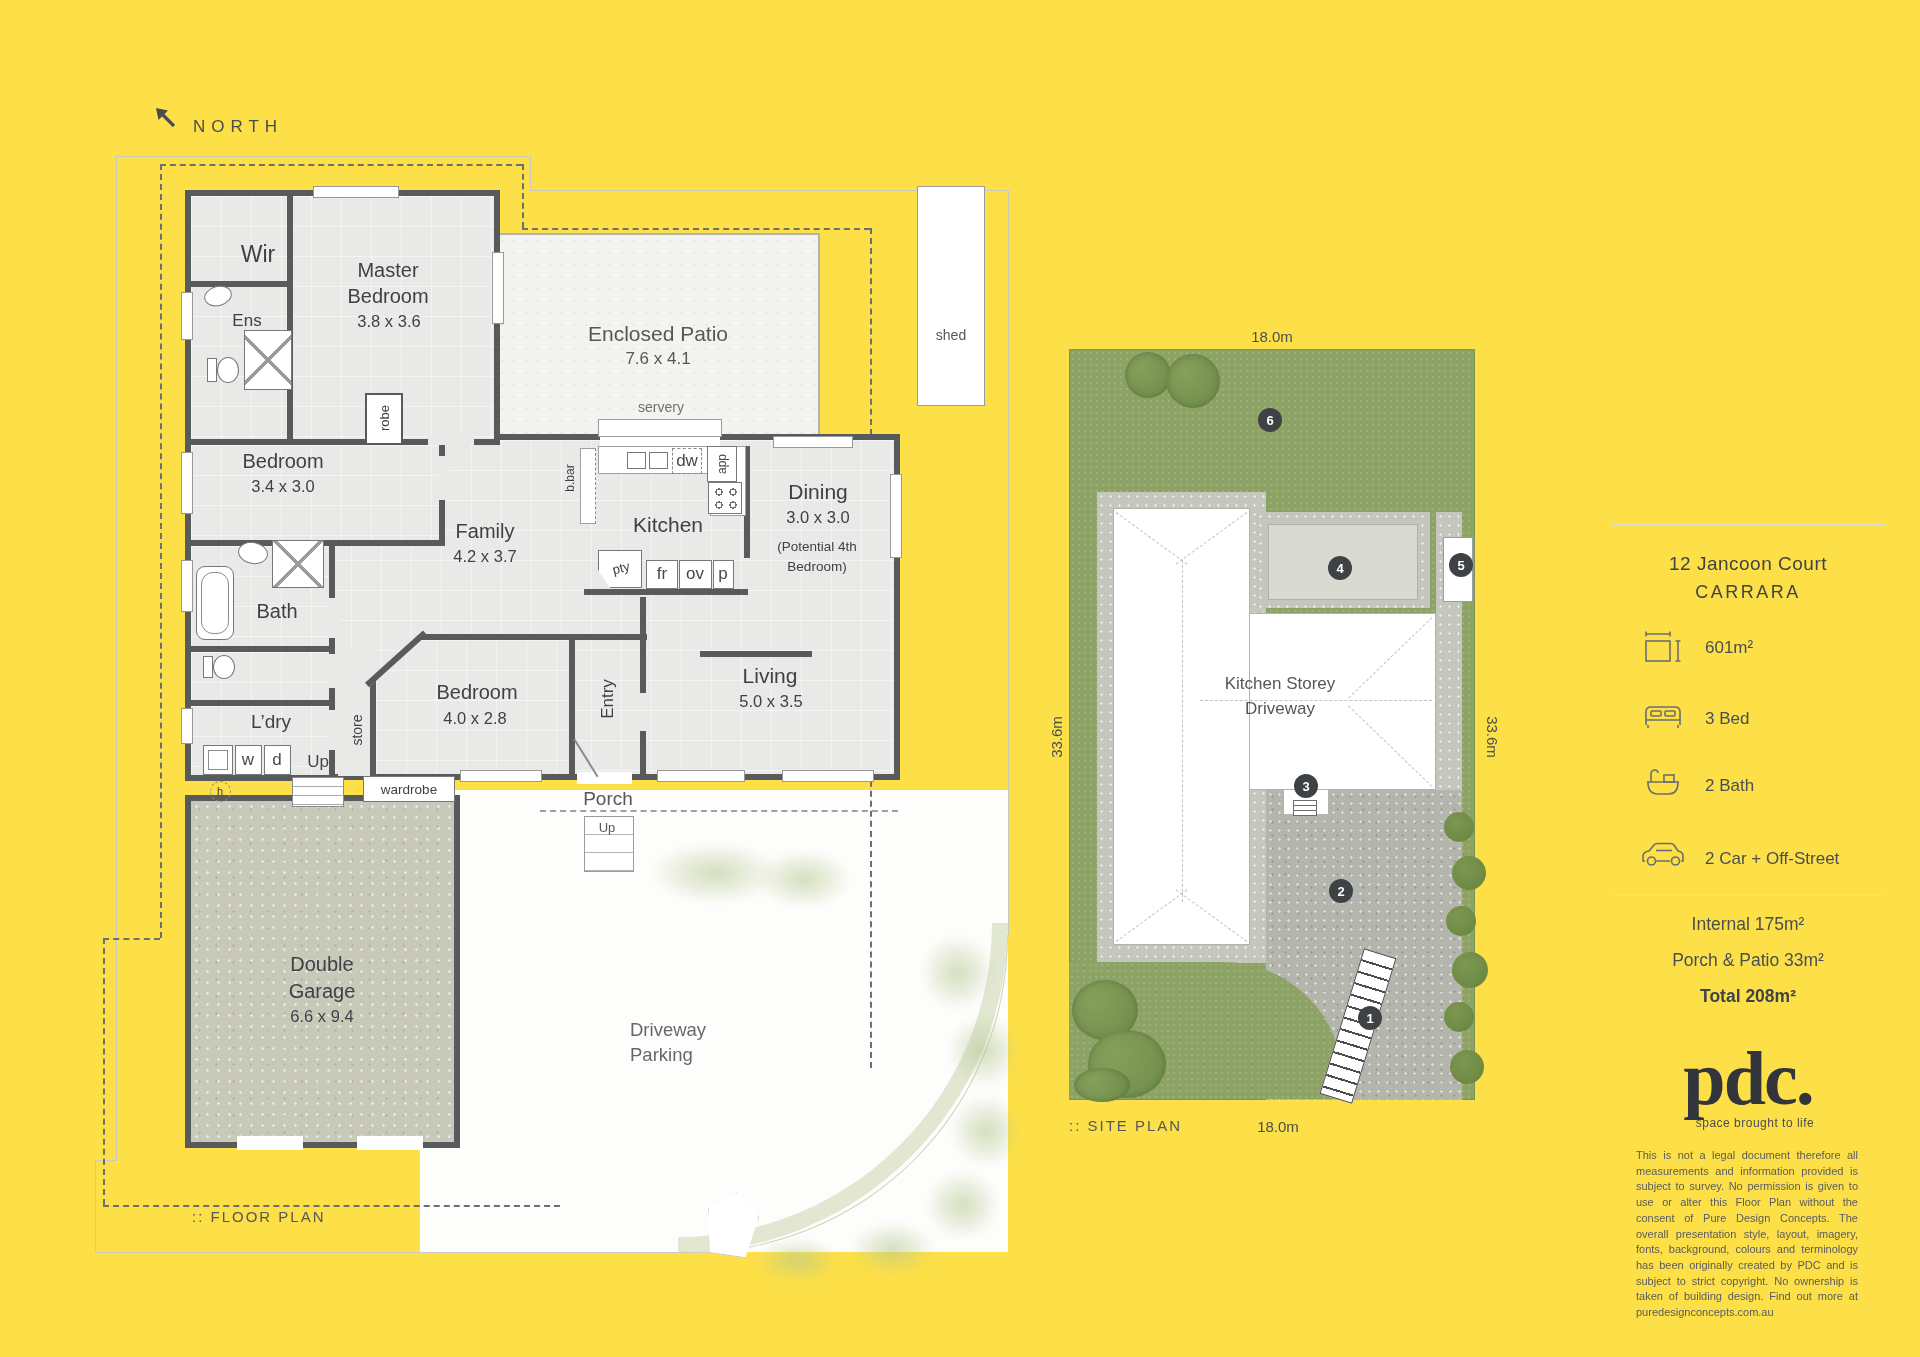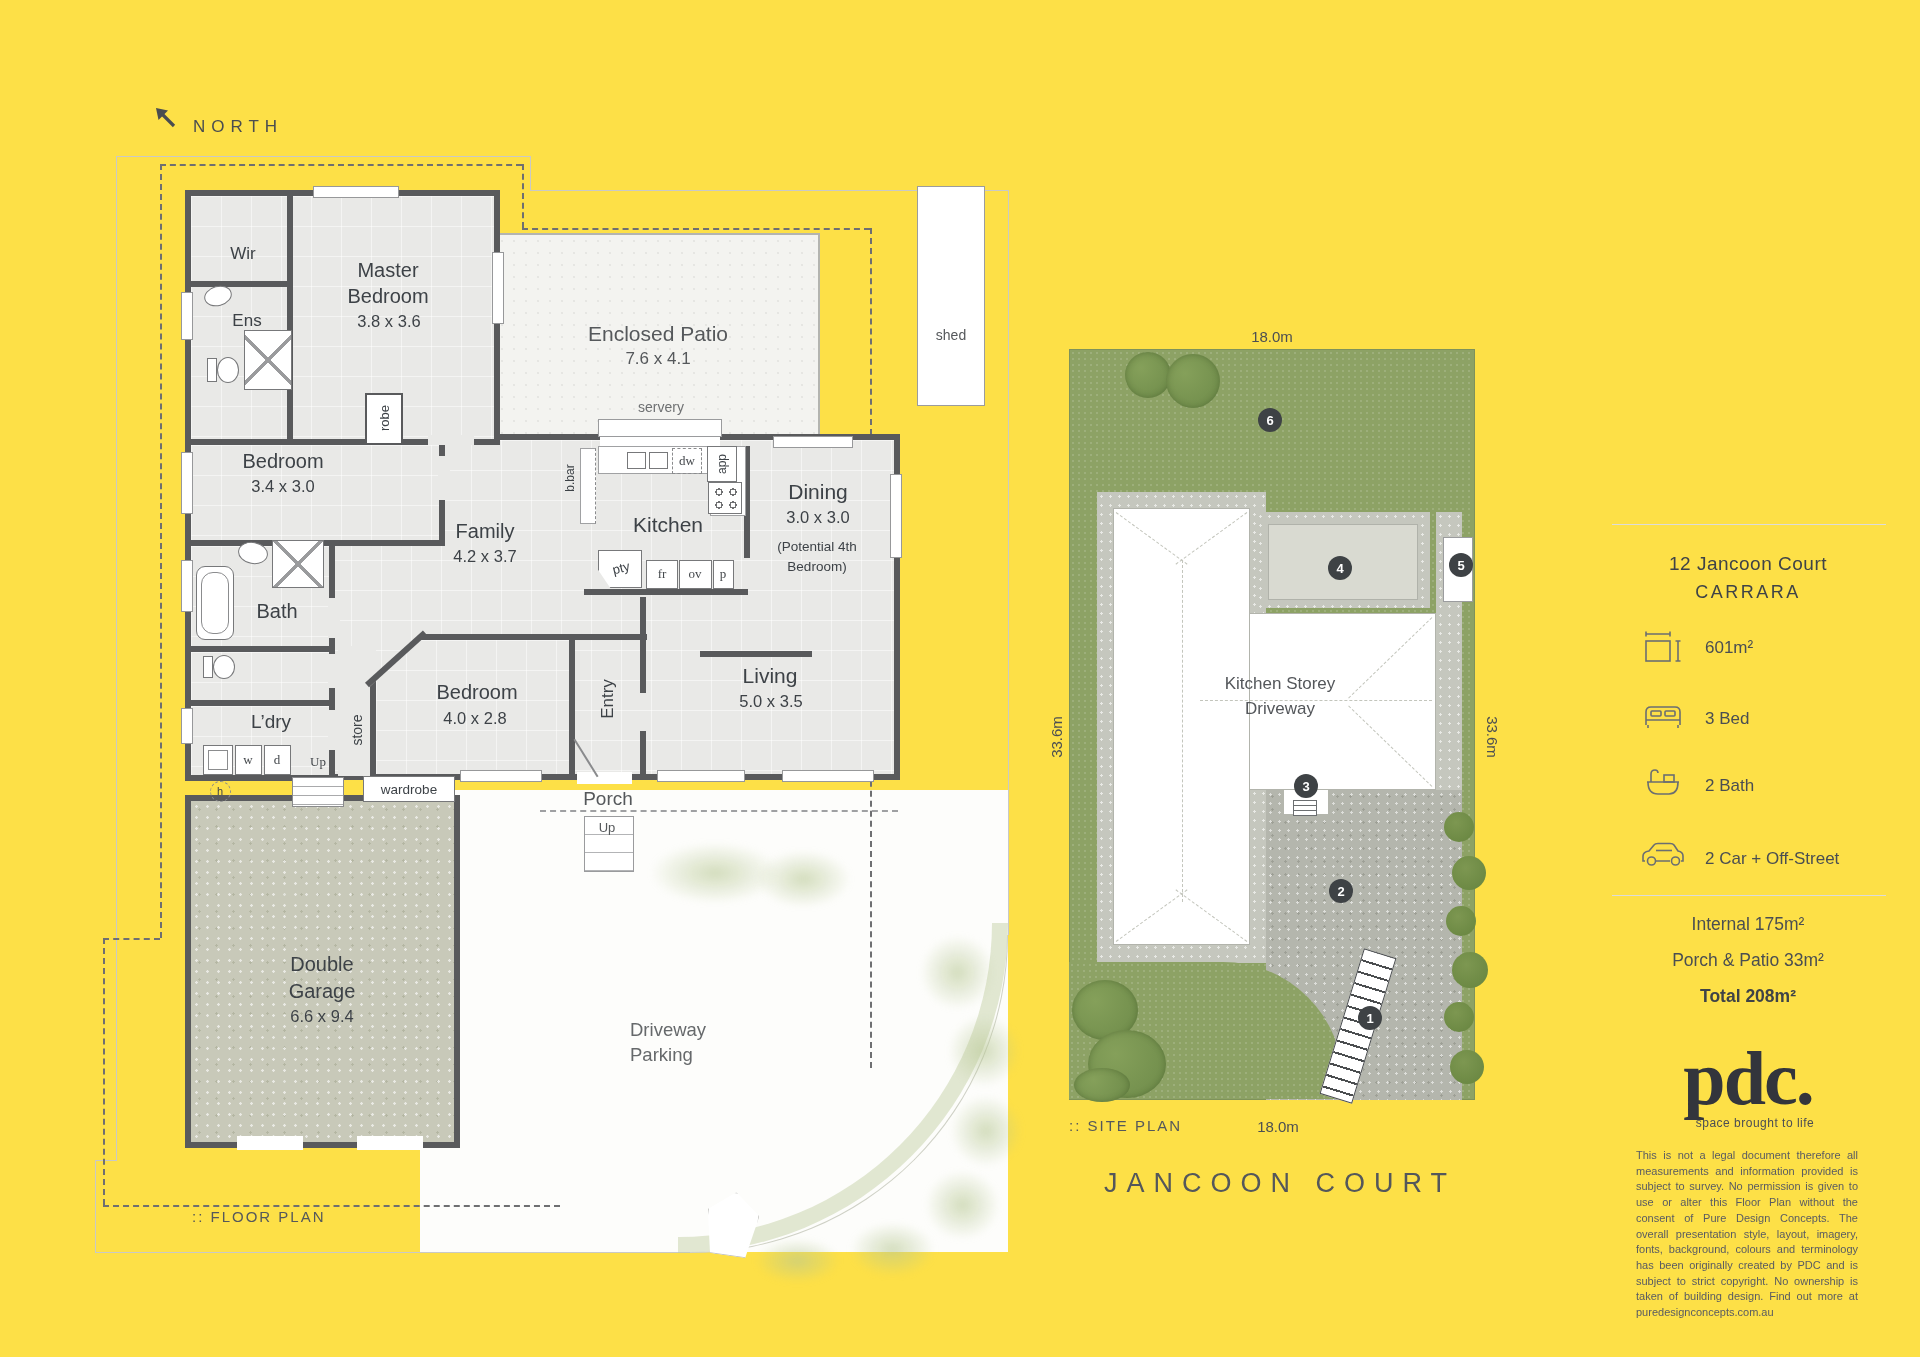--- a/index.html
+++ b/index.html
@@ -11,21 +11,21 @@
   .rot90{transform:translate(-50%,-50%) rotate(90deg);}
   .room{position:absolute;background-color:#e9e9e7;border:6px solid #595a5c;box-sizing:border-box;
         background-image:linear-gradient(rgba(255,255,255,.5) 1px,transparent 1px),
                          linear-gradient(90deg,rgba(255,255,255,.5) 1px,transparent 1px);
         background-size:30px 30px;}
   .wall{position:absolute;background:#595a5c;}
   .gapin{position:absolute;background:#e9e9e7;}
   .win{position:absolute;background:#ffffff;border:1px solid #97989a;box-sizing:border-box;}
   .whitegap{position:absolute;background:#ffffff;}
   .thinbox{position:absolute;background:#fff;border:1.5px solid #77787a;box-sizing:border-box;}
-  .fixlbl{font-size:13px;color:#45494d;font-family:Liberation Serif, serif;}
+  .fixlbl{font-size:17px;color:#45494d;}
   .dashline{position:absolute;box-sizing:border-box;}
   .lotline{position:absolute;background:#c9c9c6;}
   .cross{background-image:linear-gradient(45deg,transparent 47.5%,#9a9b9d 47.5%,#9a9b9d 52.5%,transparent 52.5%),
                           linear-gradient(-45deg,transparent 47.5%,#9a9b9d 47.5%,#9a9b9d 52.5%,transparent 52.5%);}
   .blob{position:absolute;border-radius:50%;filter:blur(3px);
         background:radial-gradient(closest-side,rgba(184,200,148,.6),rgba(184,200,148,0));}
   .lawn{background-color:#8da265;background-image:radial-gradient(rgba(255,255,255,.14) 1px,transparent 1.4px);background-size:6px 6px;}
   .path{background-color:#c5c7be;background-image:radial-gradient(rgba(255,255,255,.6) 1px,transparent 1.3px);background-size:9px 9px;}
   .drive{background-color:#b4b6ad;background-image:radial-gradient(rgba(255,255,255,.55) 1px,transparent 1.3px),radial-gradient(rgba(90,95,80,.25) 1px,transparent 1.2px);background-size:9px 9px,13px 13px;}
   .housewhite{position:absolute;background:#ffffff;border:1px solid #b2b4ac;box-sizing:border-box;}
@@ -170,21 +170,21 @@
   <div class="abs" style="left:580px;top:448px;width:16px;height:76px;background:#fff;border:1px solid #a0a1a3;border-right:1px dashed #8a8b8d;box-sizing:border-box;"></div>
   <div class="abs" style="left:598px;top:419px;width:124px;height:18px;background:#fff;border:1.5px solid #9a9b9d;box-sizing:border-box;"></div>
   <div class="thinbox" style="left:598px;top:550px;width:44px;height:38px;clip-path:polygon(0 0,100% 0,100% 100%,28% 100%,0 52%);"></div>
   <div class="thinbox" style="left:646px;top:560px;width:32px;height:29px;"></div>
   <div class="thinbox" style="left:679px;top:560px;width:33px;height:29px;"></div>
   <div class="thinbox" style="left:713px;top:560px;width:21px;height:29px;"></div>
 
   <div class="dashline" style="left:540px;top:810px;width:358px;border-top:2px dashed #9fa0a2;"></div>
   <div class="abs" style="left:584px;top:816px;width:50px;height:56px;background:#fff;border:1px solid #9a9b9d;box-sizing:border-box;background-image:repeating-linear-gradient(180deg,transparent 0 17px,#b3b4b6 17px 18px);"></div>
 
-  <div class="lbl" style="left:243px;top:254px;font-size:17px;">Wir</div>
+  <div class="lbl" style="left:258px;top:254px;font-size:23px;">Wir</div>
   <div class="lbl" style="left:247px;top:321px;font-size:17px;">Ens</div>
   <div class="lbl" style="left:388px;top:270px;font-size:20px;">Master</div>
   <div class="lbl" style="left:388px;top:296px;font-size:20px;">Bedroom</div>
   <div class="lbl" style="left:389px;top:321px;font-size:16.5px;">3.8 x 3.6</div>
   <div class="lbl rot" style="left:384px;top:418px;font-size:13px;">robe</div>
   <div class="lbl" style="left:283px;top:461px;font-size:20px;">Bedroom</div>
   <div class="lbl" style="left:283px;top:486px;font-size:16.5px;">3.4 x 3.0</div>
   <div class="lbl" style="left:277px;top:611px;font-size:20px;">Bath</div>
   <div class="lbl" style="left:271px;top:722px;font-size:19px;">L’dry</div>
   <div class="lbl fixlbl" style="left:248px;top:760px;">w</div>
@@ -270,21 +270,20 @@
   <div class="mark" style="left:1461px;top:565px;">5</div>
   <div class="mark" style="left:1270px;top:420px;">6</div>
 
   <div class="lbl" style="left:1272px;top:336px;font-size:15px;color:#4c4f52;">18.0m</div>
   <div class="lbl" style="left:1278px;top:1126px;font-size:15px;color:#4c4f52;">18.0m</div>
   <div class="lbl rot" style="left:1056px;top:737px;font-size:15px;color:#4c4f52;">33.6m</div>
   <div class="lbl rot90" style="left:1492px;top:737px;font-size:15px;color:#4c4f52;">33.6m</div>
   <div class="lbl" style="left:1280px;top:684px;font-size:17px;color:#54575b;">Kitchen Storey</div>
   <div class="lbl" style="left:1280px;top:709px;font-size:17px;color:#54575b;">Driveway</div>
   <div class="abs" style="left:1069px;top:1117px;font-size:15px;letter-spacing:2px;color:#55585b;">:: SITE PLAN</div>
-  <div class="abs" style="left:1040px;top:1168px;width:480px;text-align:center;font-size:27px;letter-spacing:9px;color:#54575b;">JANCOON COURT</div>
 
   <div class="divider" style="left:1612px;top:524px;width:274px;"></div>
   <div class="abs" style="left:1608px;top:553px;width:280px;text-align:center;font-size:19px;letter-spacing:.5px;color:#3f4347;">12 Jancoon Court</div>
   <div class="abs" style="left:1608px;top:582px;width:280px;text-align:center;font-size:18px;letter-spacing:2.5px;color:#3f4347;">CARRARA</div>
 
   <svg class="abs" style="left:1643px;top:630px" width="42" height="36" viewBox="0 0 42 36" fill="none" stroke="#6b6e71" stroke-width="1.6">
     <path d="M3 4 H27 M3 1.5 V6.5 M27 1.5 V6.5"></path>
       <rect x="3" y="11" width="24" height="20"></rect>
       <path d="M35 11 V31 M32.5 11 H37.5 M32.5 31 H37.5"></path>
   </svg>

